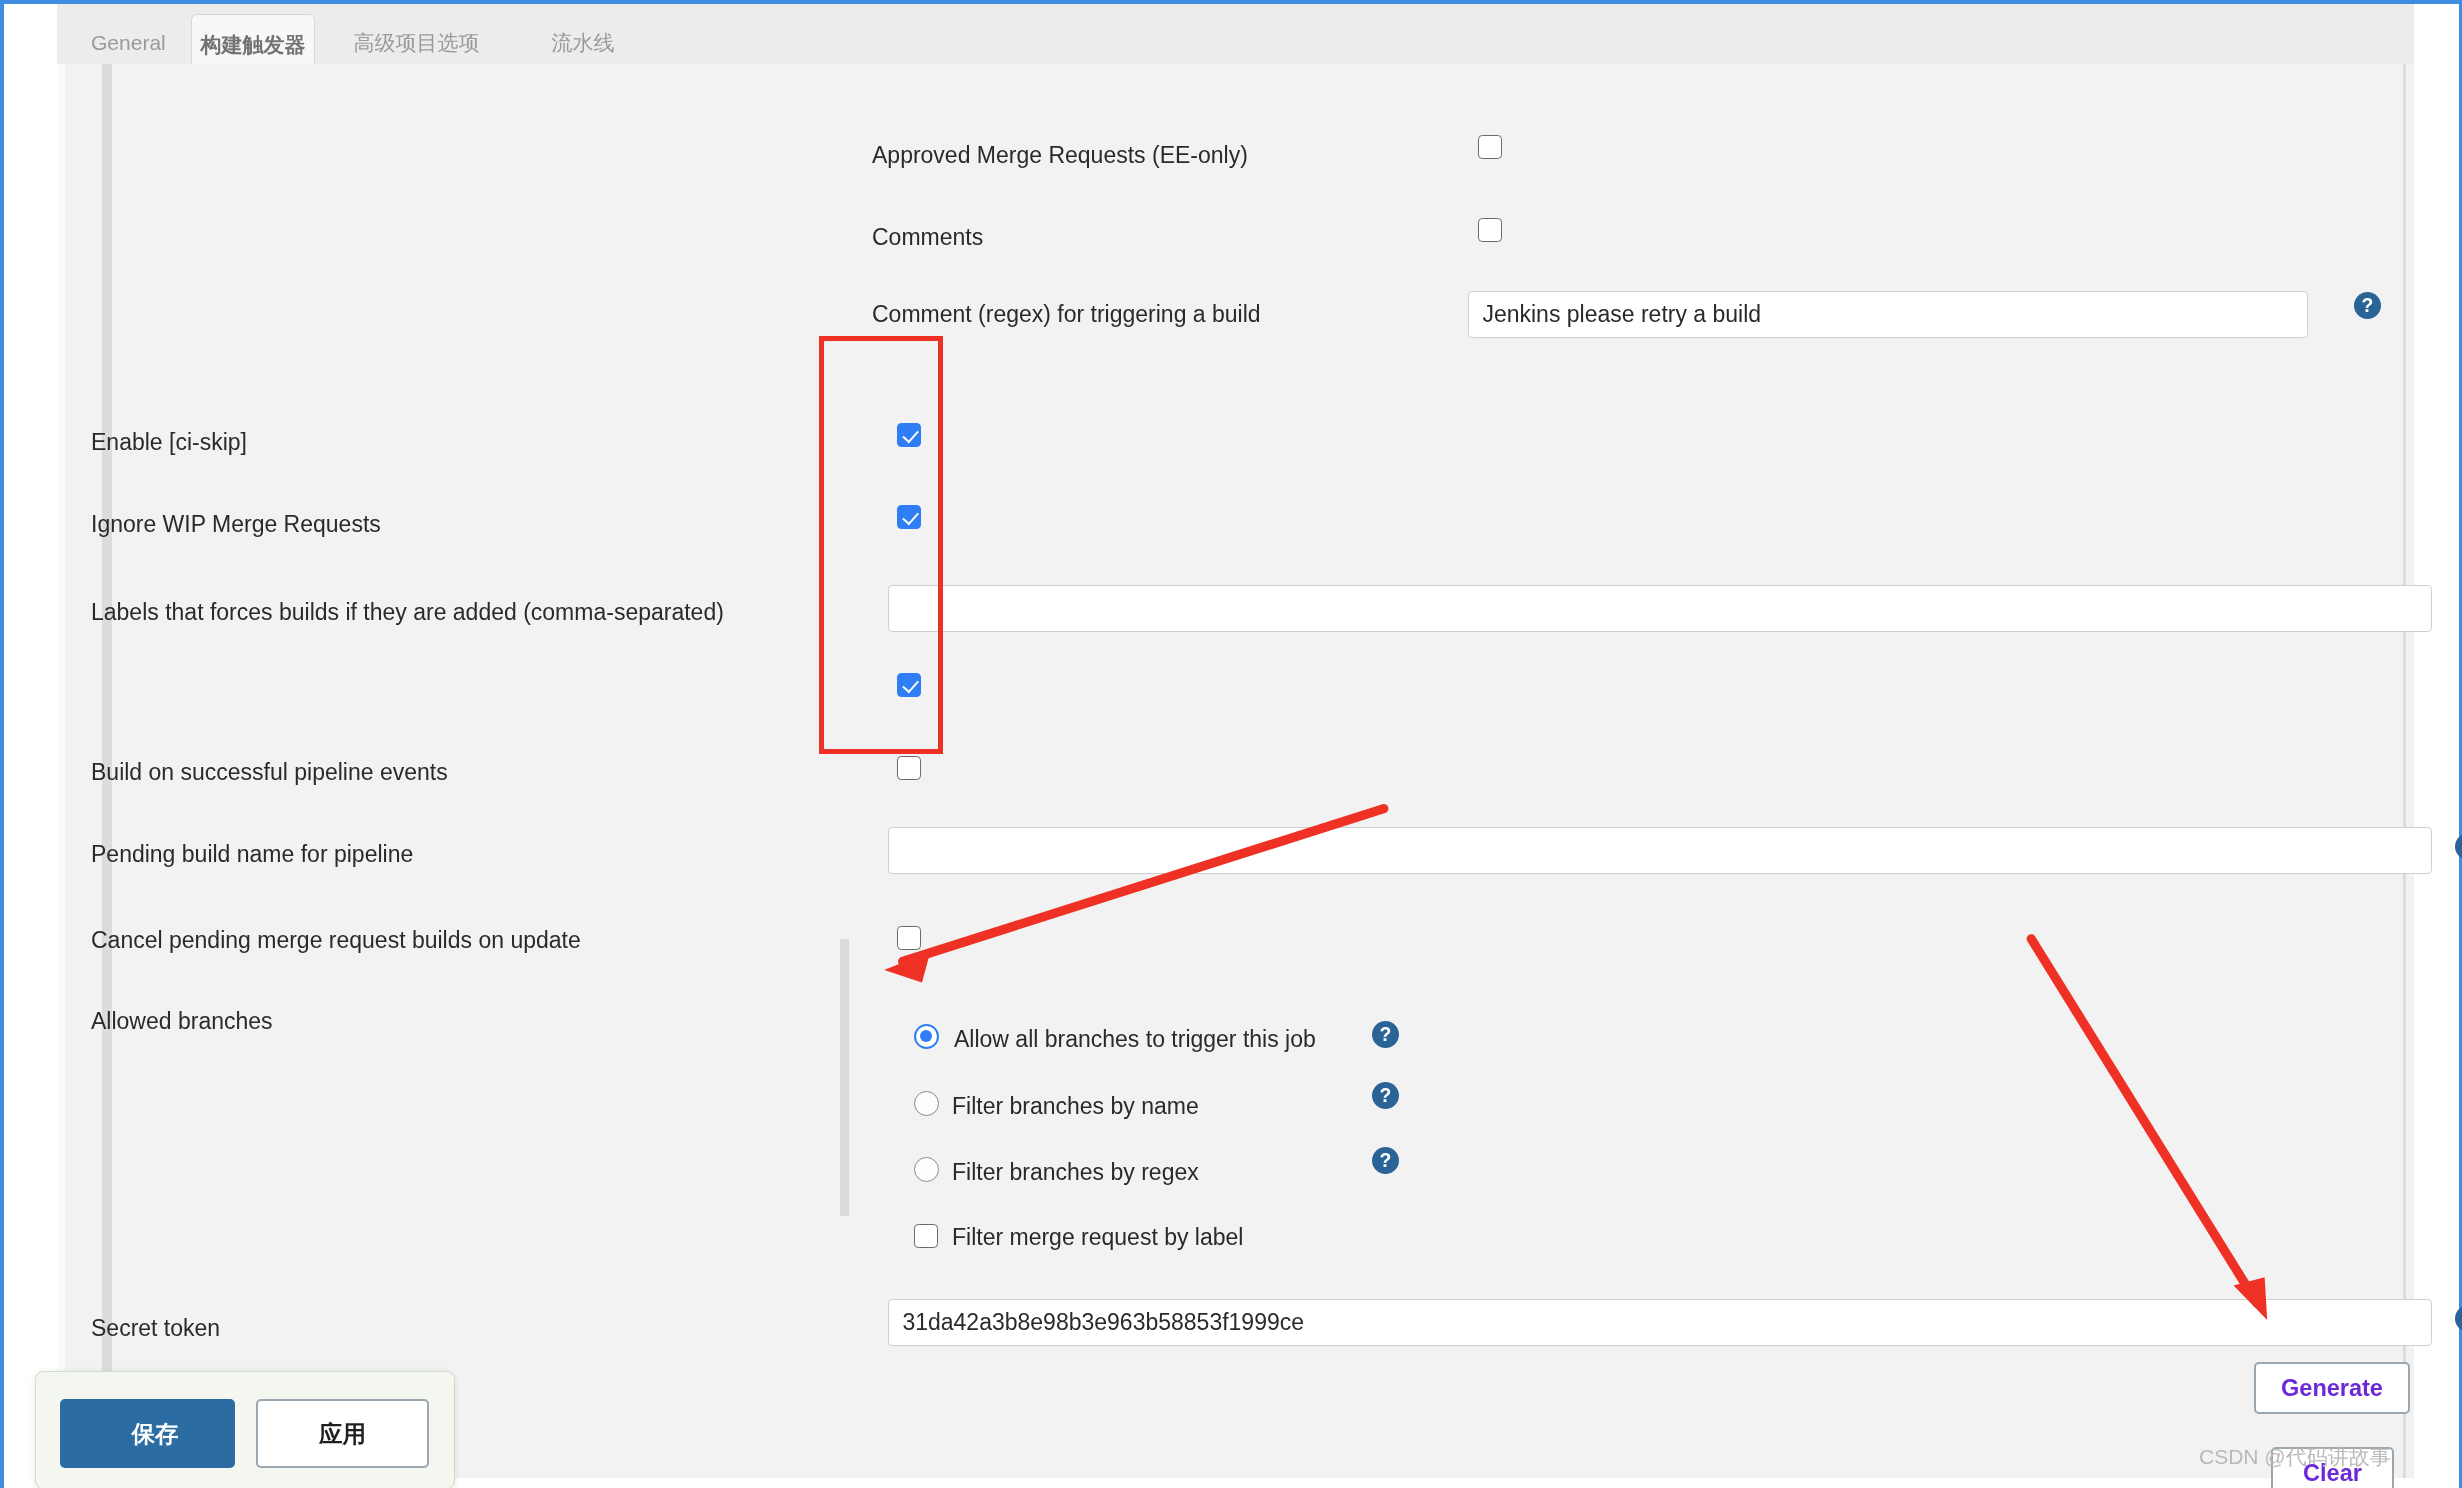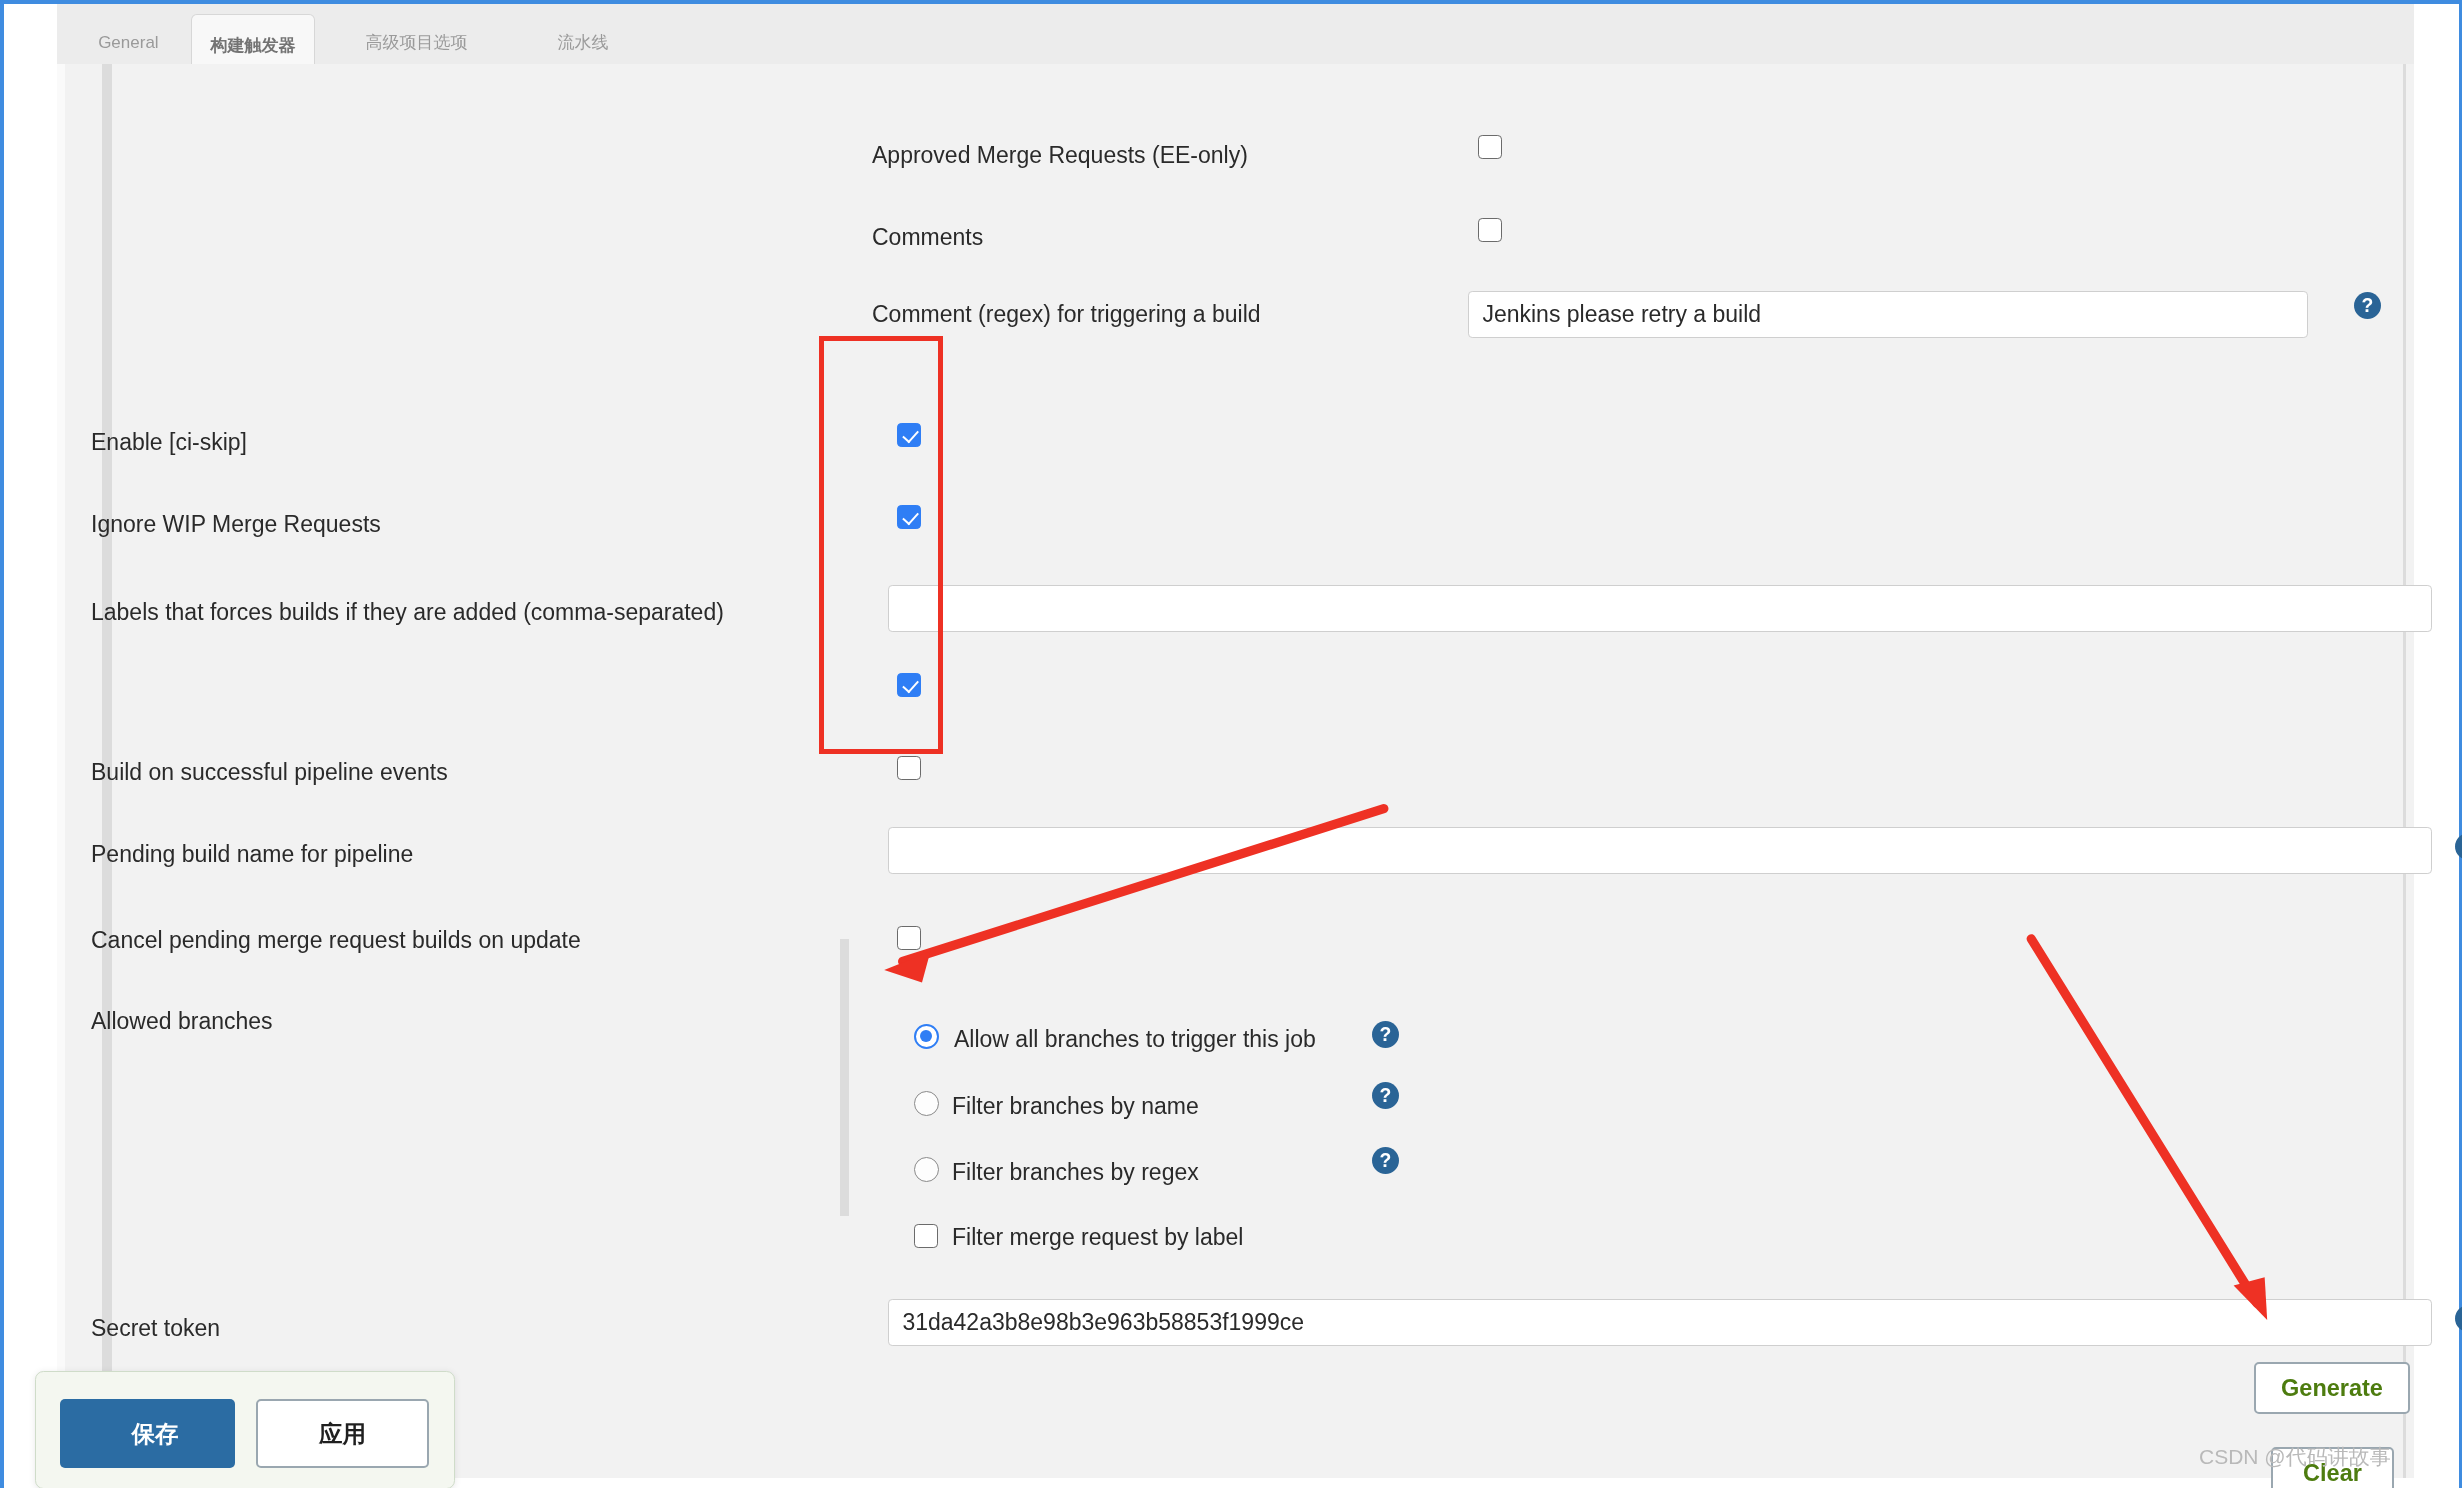--- a/index.html
+++ b/index.html
@@ -42,21 +42,21 @@
 
   
   .tabbar {
     position: absolute; left: 57px; top: 4.2px; width: 2357px; height: 70px;
     background: #ececec;
     border-bottom: 1.7px solid #d2d2d2;
   }
   .tab {
     position: absolute; top: 7.6px; height: 62px;
     display: flex; align-items: center; justify-content: center;
-    font-size: 17px; color: #9a9a9a;
+    font-size: 21px; color: #9a9a9a;
     padding: 0 18.5px;
     cursor: pointer;
     white-space: nowrap;
   }
   .tab.active {
     background: #f8f8f8;
     color: #737373;
     font-weight: bold;
     border: 0.8px solid #d7d7d7;
     border-bottom: none;
@@ -181,21 +181,21 @@
     position: absolute;
     border-radius: 5px;
     font-size: 23.5px;
     display: flex; align-items: center; justify-content: center;
     cursor: pointer;
     font-family: "Liberation Sans", sans-serif;
   }
   .btn-outline {
     background: #ffffff;
     border: 2.5px solid #9aa7b0;
-    color: #4d7c0f;
+    color: #6d28d9;
     font-weight: bold;
   }
   .btn-primary {
     background: #2b6ca3;
     border: none;
     color: #ffffff;
     font-weight: bold;
     padding-left: 16px;
   }
   .btn-secondary {

